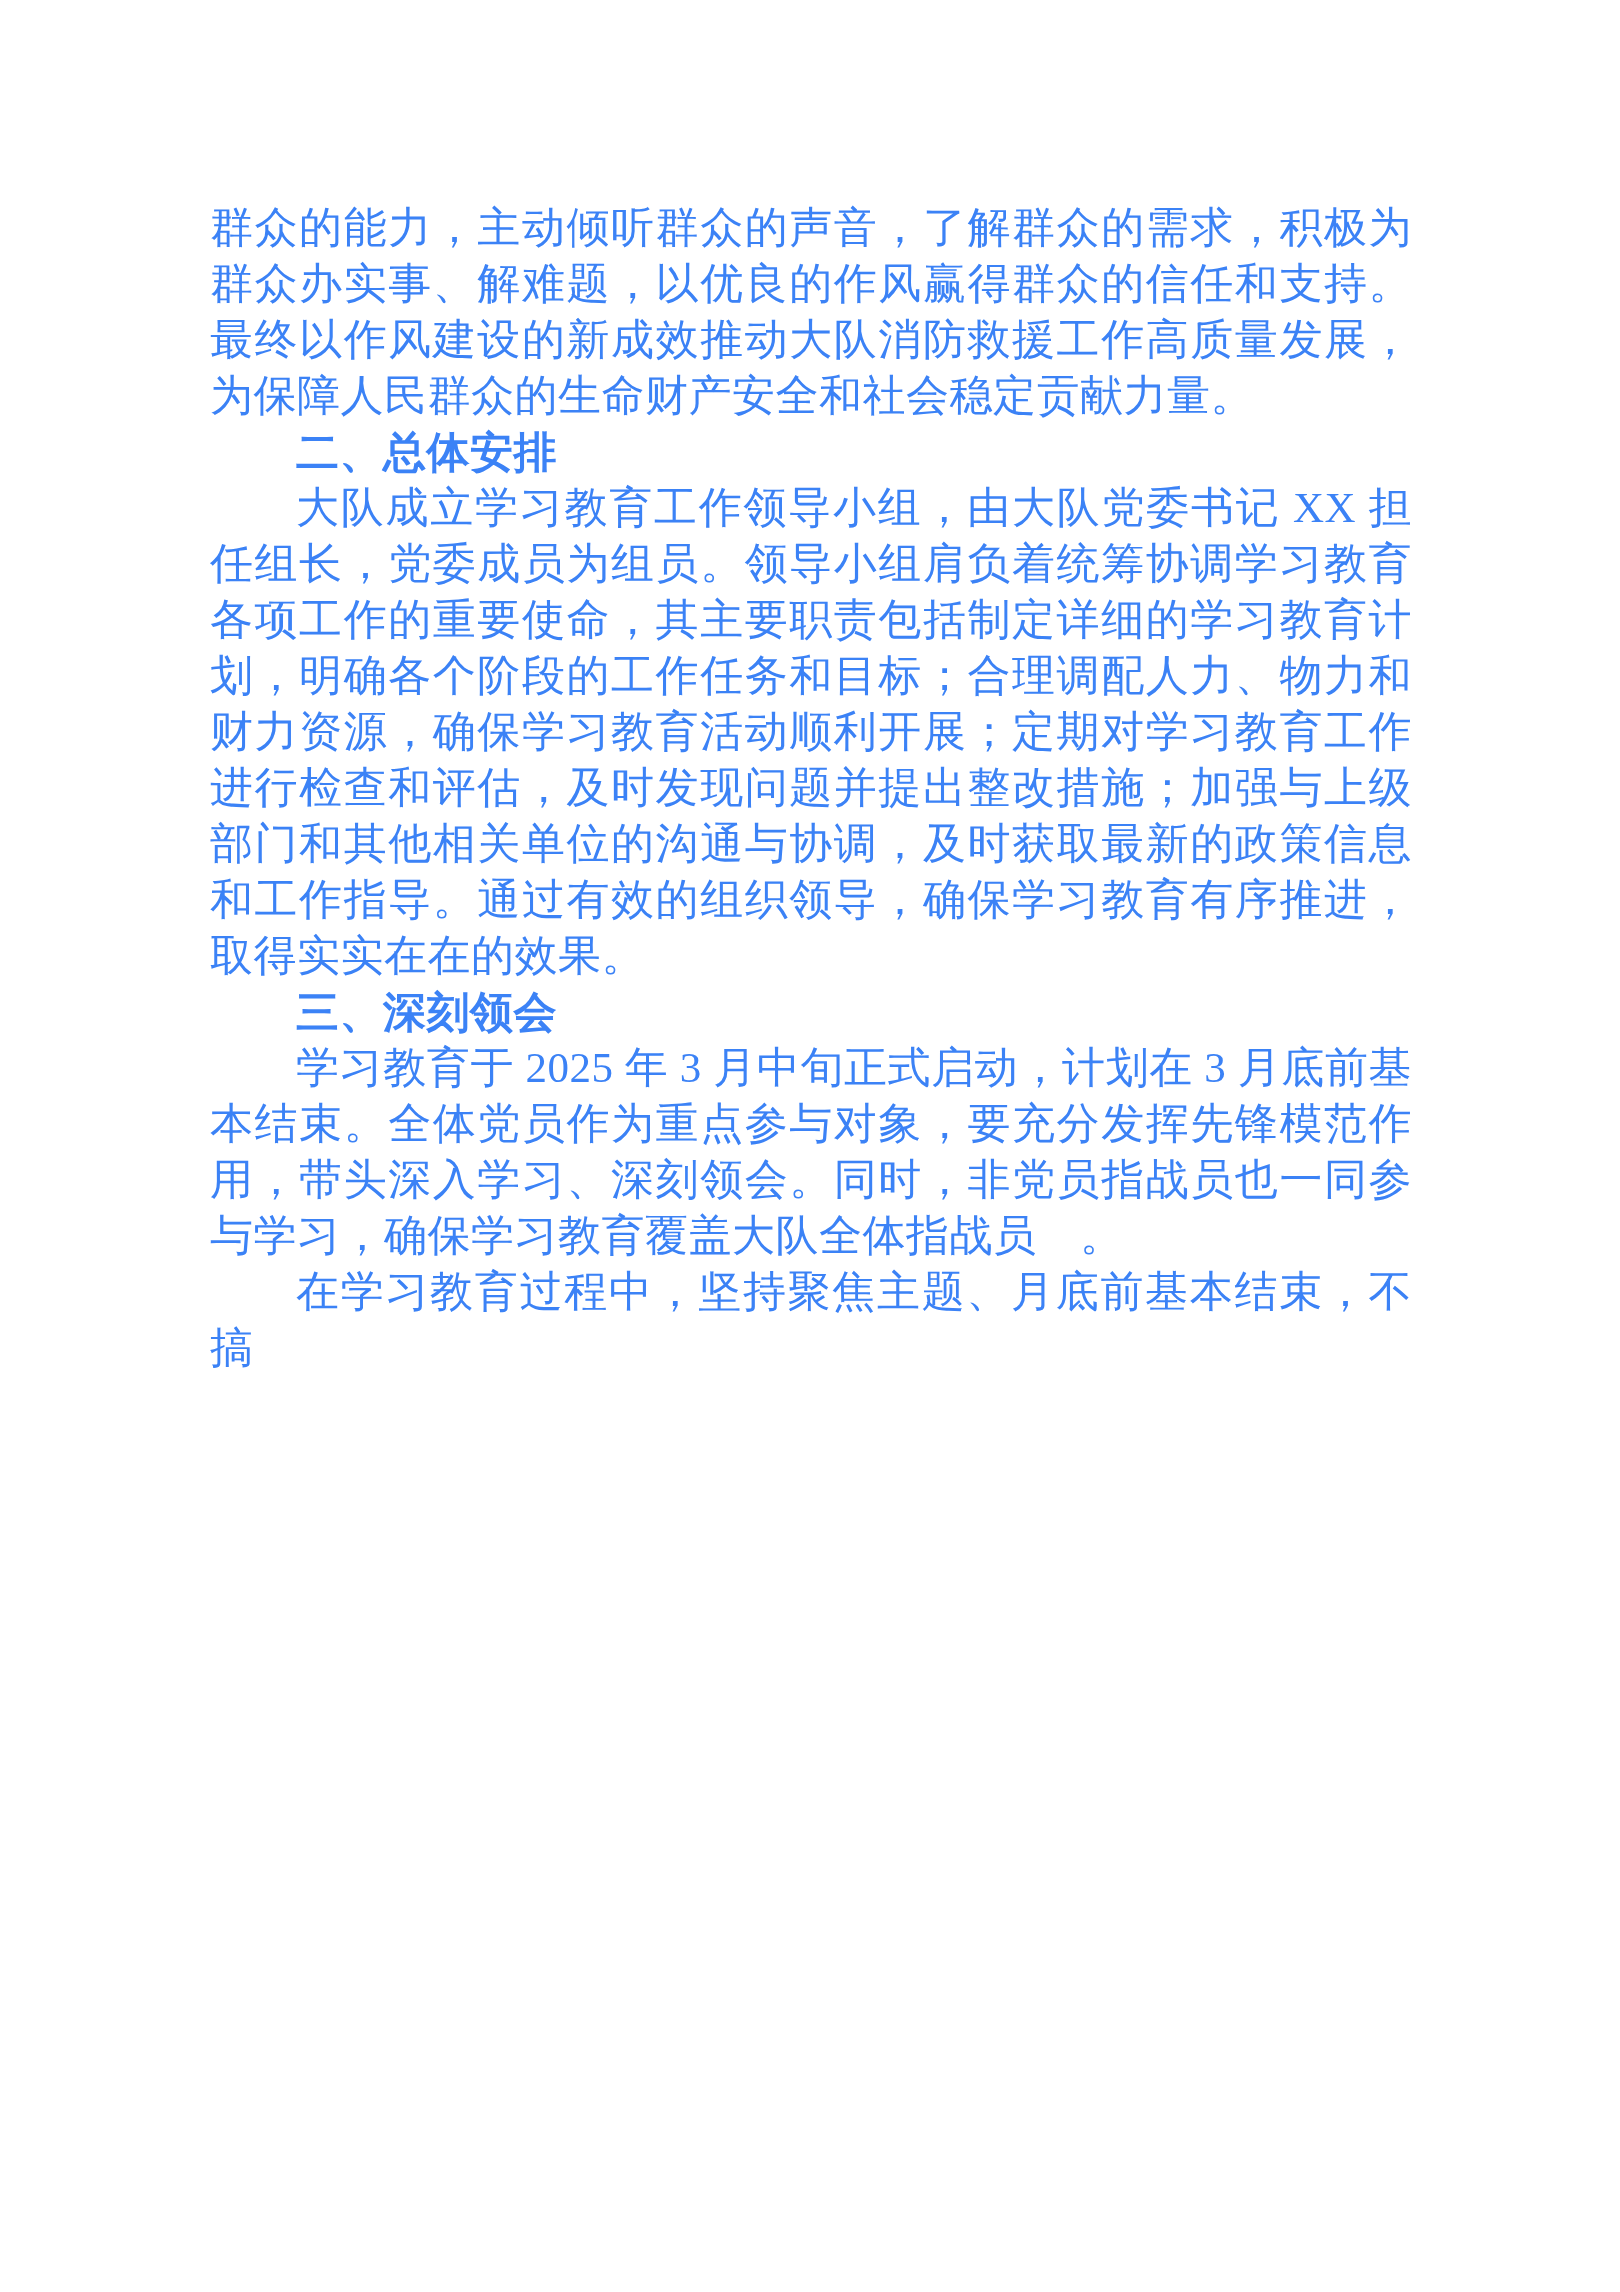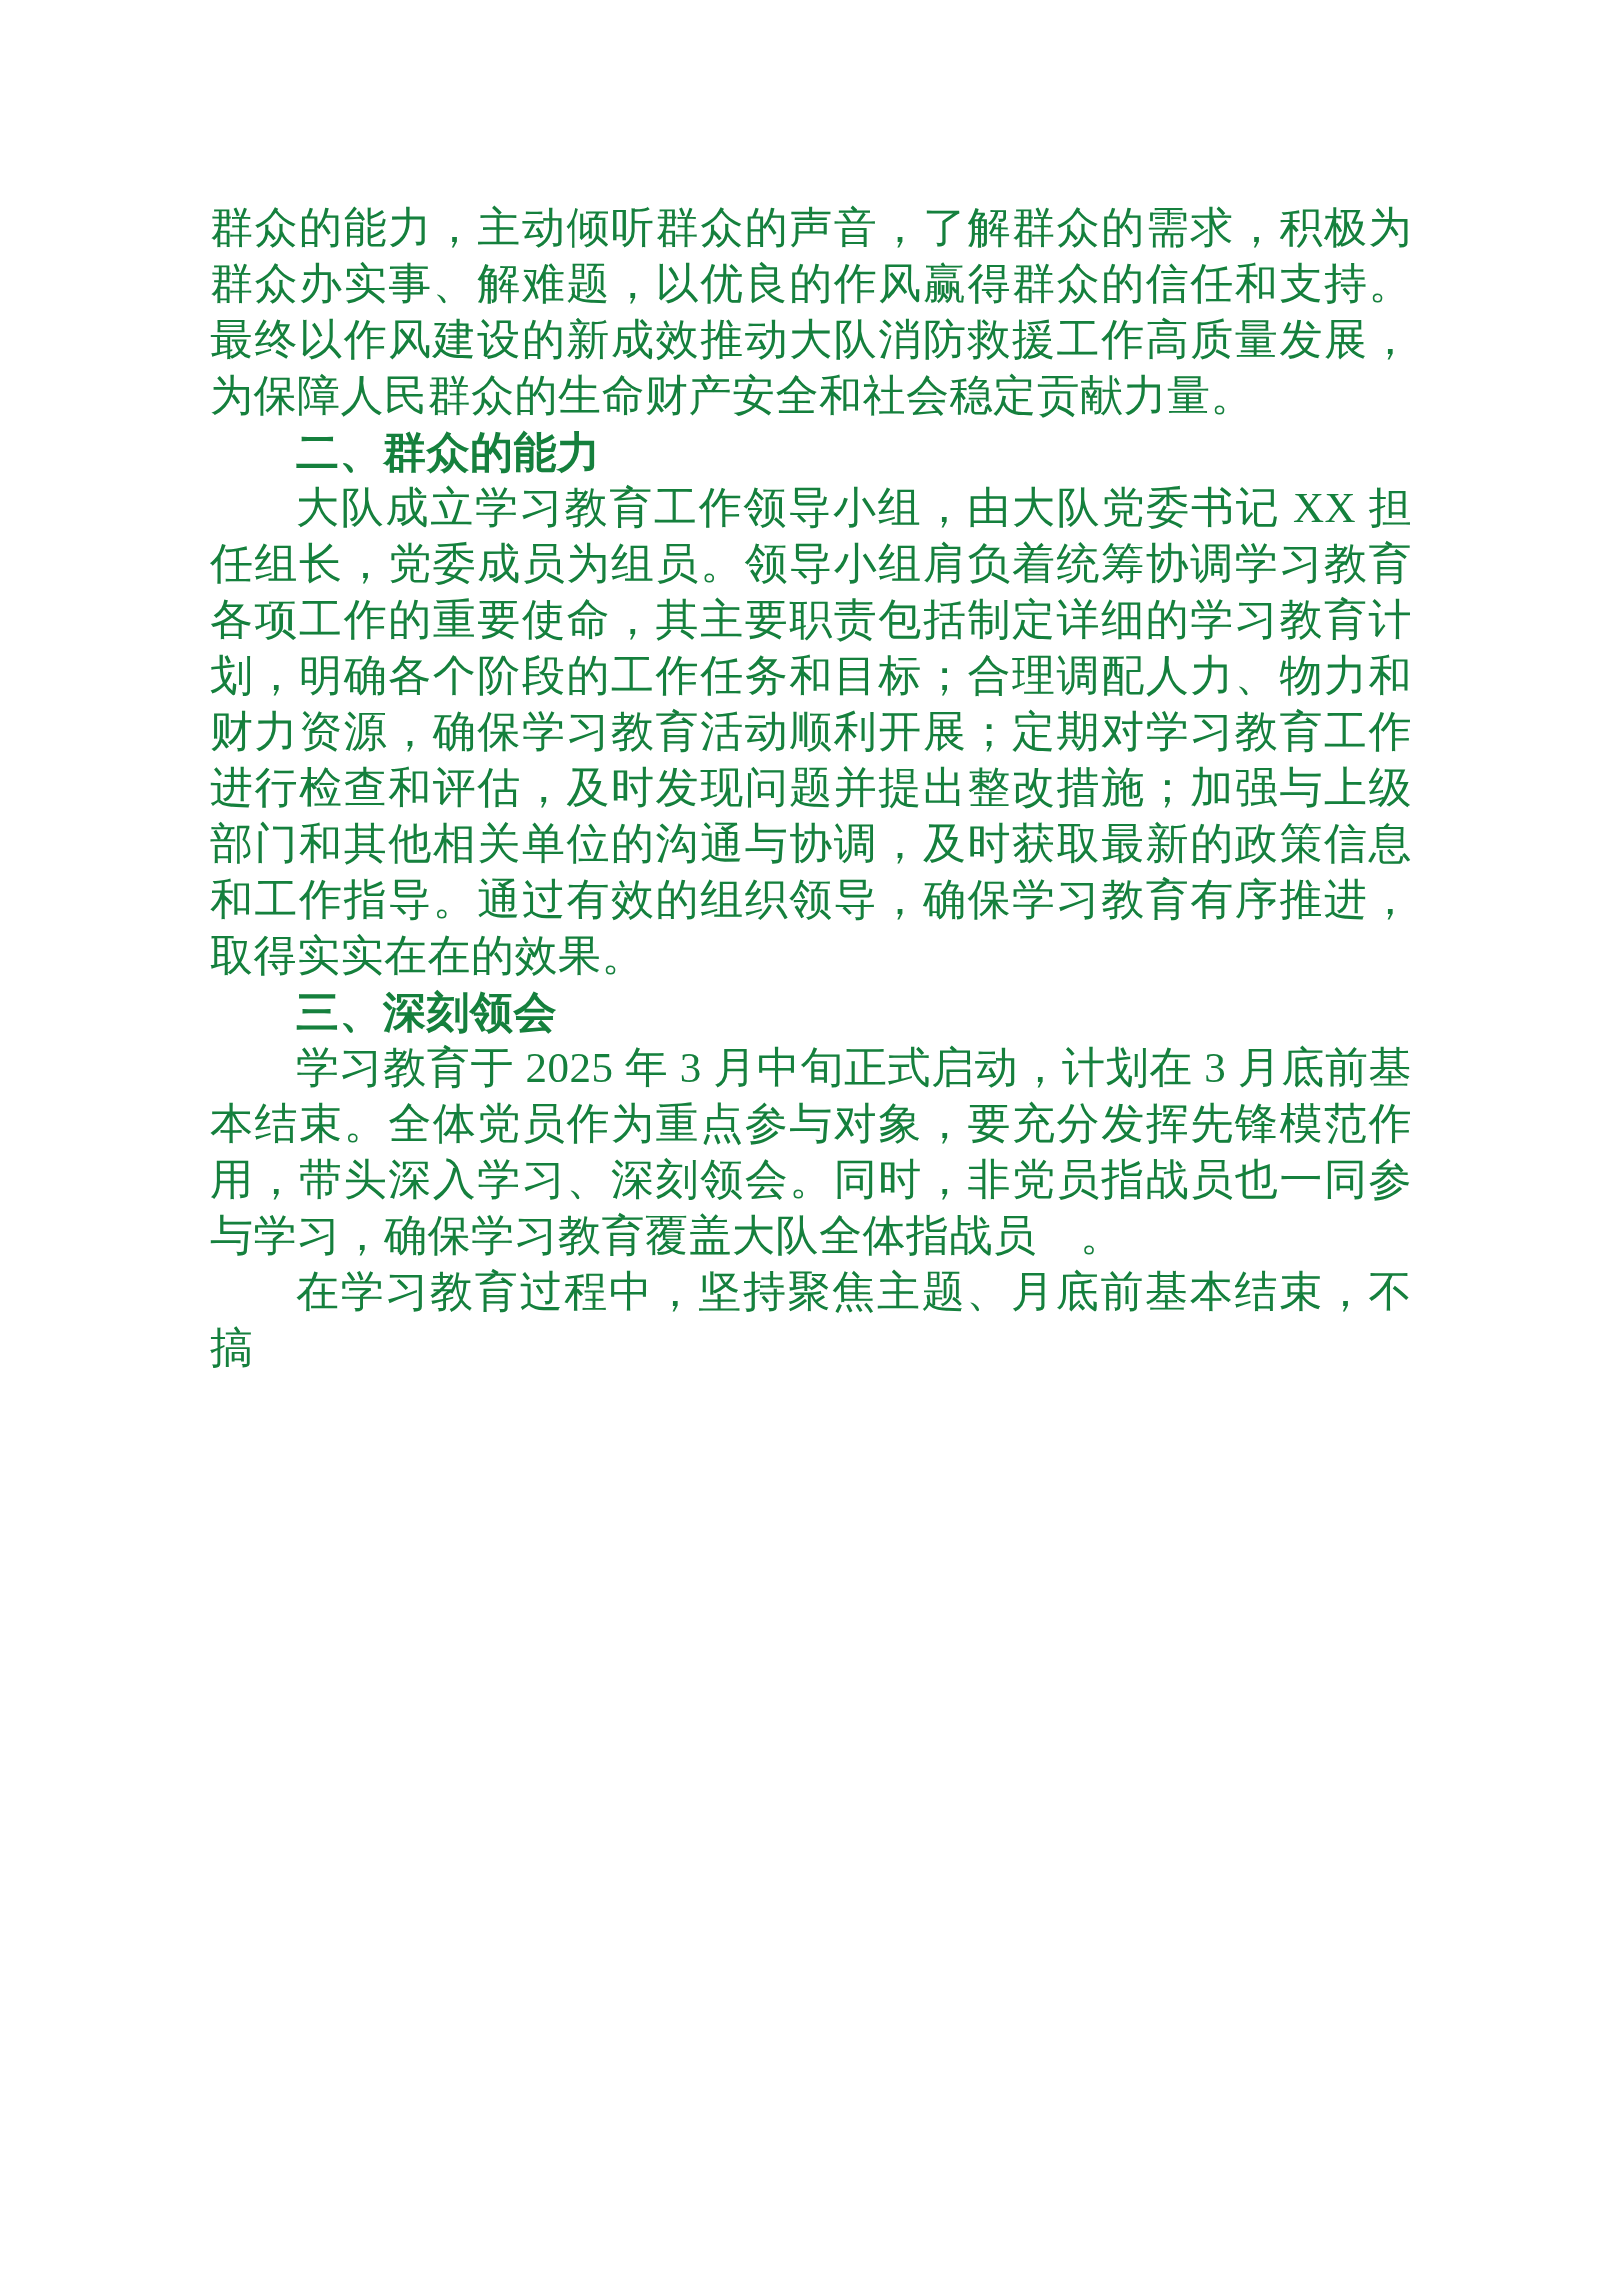--- a/index.html
+++ b/index.html
@@ -7,21 +7,21 @@
   body {
     background: #ffffff;
     width: 1620px;
     height: 2293px;
   }
   .page {
     position: relative;
     width: 1620px;
     height: 2293px;
     background: #ffffff;
-    color: #15803d;
+    color: #3b82f6;
     font-family: "Liberation Serif", "DejaVu Serif", serif;
     overflow: hidden;
   }
   .text-block {
     position: absolute;
     left: 210px;
     top: 200px;
     width: 1202px;
   }
   .para {
@@ -42,20 +42,20 @@
     font-weight: 600;
     letter-spacing: 0.5px;
   }
 </style>
 </head>
 <body>
 
 <div class="page">
   <div class="text-block">
     <p class="para">群众的能力，主动倾听群众的声音，了解群众的需求，积极为群众办实事、解难题，以优良的作风赢得群众的信任和支持。最终以作风建设的新成效推动大队消防救援工作高质量发展，为保障人民群众的生命财产安全和社会稳定贡献力量。</p>
-    <p class="heading">二、群众的能力</p>
+    <p class="heading">二、总体安排</p>
     <p class="para indent">大队成立学习教育工作领导小组，由大队党委书记 XX 担任组长，党委成员为组员。领导小组肩负着统筹协调学习教育各项工作的重要使命，其主要职责包括制定详细的学习教育计划，明确各个阶段的工作任务和目标；合理调配人力、物力和财力资源，确保学习教育活动顺利开展；定期对学习教育工作进行检查和评估，及时发现问题并提出整改措施；加强与上级部门和其他相关单位的沟通与协调，及时获取最新的政策信息和工作指导。通过有效的组织领导，确保学习教育有序推进，取得实实在在的效果。</p>
     <p class="heading">三、深刻领会</p>
     <p class="para indent">学习教育于 2025 年 3 月中旬正式启动，计划在 3 月底前基本结束。全体党员作为重点参与对象，要充分发挥先锋模范作用，带头深入学习、深刻领会。同时，非党员指战员也一同参与学习，确保学习教育覆盖大队全体指战员　。</p>
     <p class="para indent">在学习教育过程中，坚持聚焦主题、月底前基本结束，不搞</p>
   </div>
 </div>
 
 
 </body></html>

